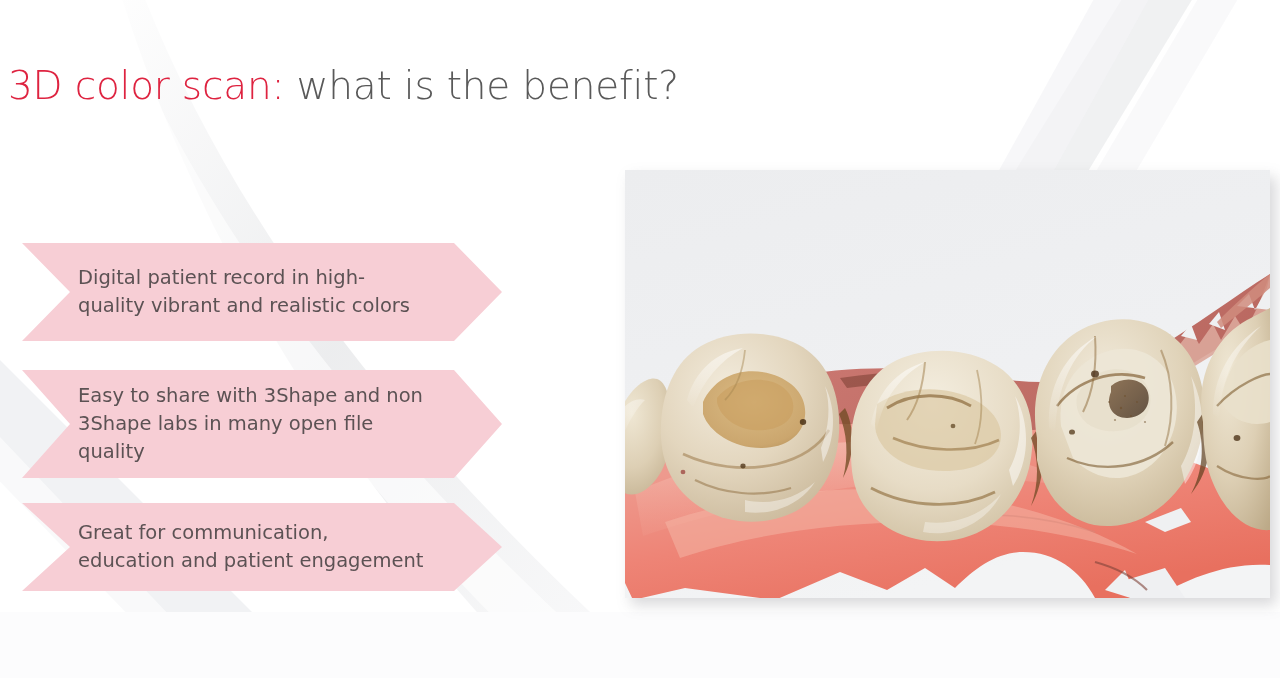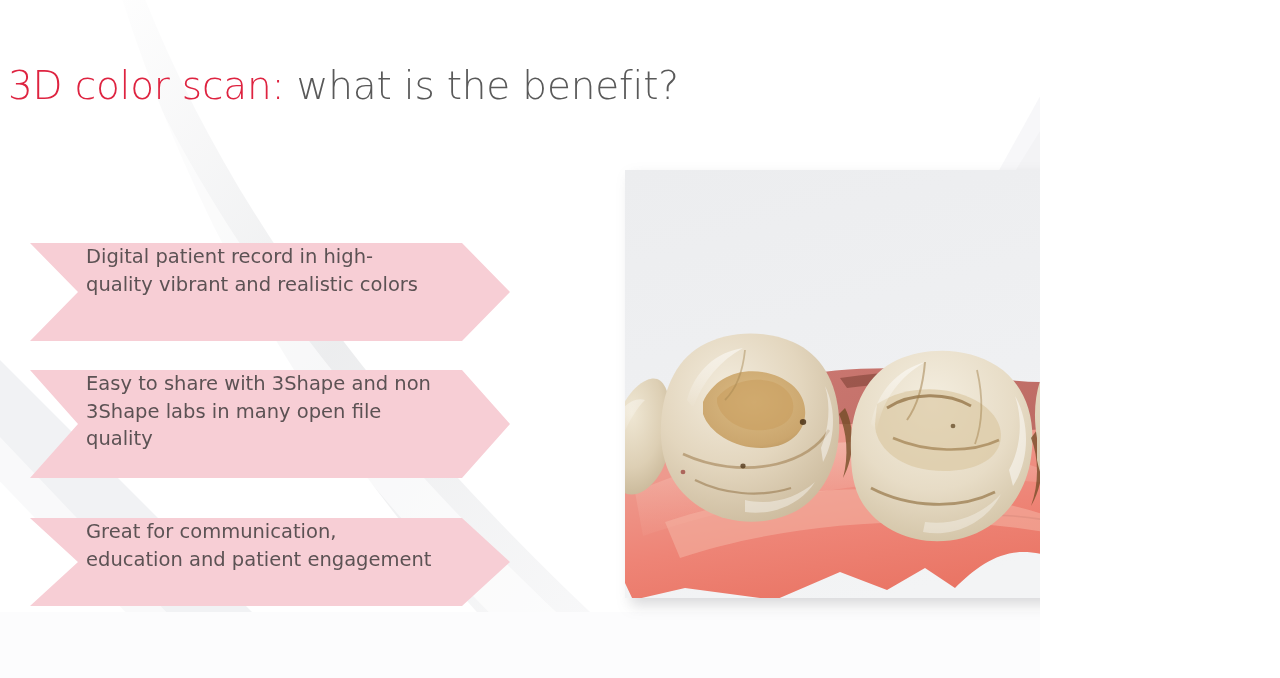--- a/index.html
+++ b/index.html
@@ -9,21 +9,21 @@
   body {
     width: 1280px;
     height: 678px;
     overflow: hidden;
     font-family: "Liberation Sans", sans-serif;
     background: #ffffff;
   }
 
   #slide {
     position: relative;
-    width: 1040px;
+    width: 1280px;
     height: 678px;
     background: #fde047;
     overflow: hidden;
   }
 
   
   .bg-layer {
     position: absolute;
     inset: 0;
     pointer-events: none;
@@ -48,41 +48,41 @@
   #title-rest   { color: #595959; }
 
   
   #bullets {
     position: absolute;
     left: 0;
     top: 0;
   }
   .chev {
     position: absolute;
-    left: 30px;
+    left: 22px;
     width: 480px;
     background: #F7CED5;
     -webkit-clip-path: polygon(0 0, 432px 0, 480px 50%, 432px 100%, 0 100%, 48px 50%);
     clip-path: polygon(0 0, 432px 0, 480px 50%, 432px 100%, 0 100%, 48px 50%);
     display: flex;
-    align-items: flex-start;
+    align-items: center;
   }
   .chev-text {
     color: #5C5254;
     font-family: "DejaVu Sans", sans-serif;
     font-size: 19.5px;
     font-weight: 400;
     line-height: 1.42;
     padding-left: 56px;
     padding-right: 30px;
     white-space: pre-line;
   }
   #chev-0 { top: 243px; height: 98px; }
   #chev-1 { top: 370px; height: 108px; }
-  #chev-2 { top: 503px; height: 88px; margin-top: 15px; }
+  #chev-2 { top: 503px; height: 88px; }
 
   
   #scan-panel {
     position: absolute;
     left: 625px;
     top: 170px;
     width: 645px;
     height: 428px;
     background: #EDEEF0;
     box-shadow: 6px 7px 13px rgba(120,120,125,0.28);

